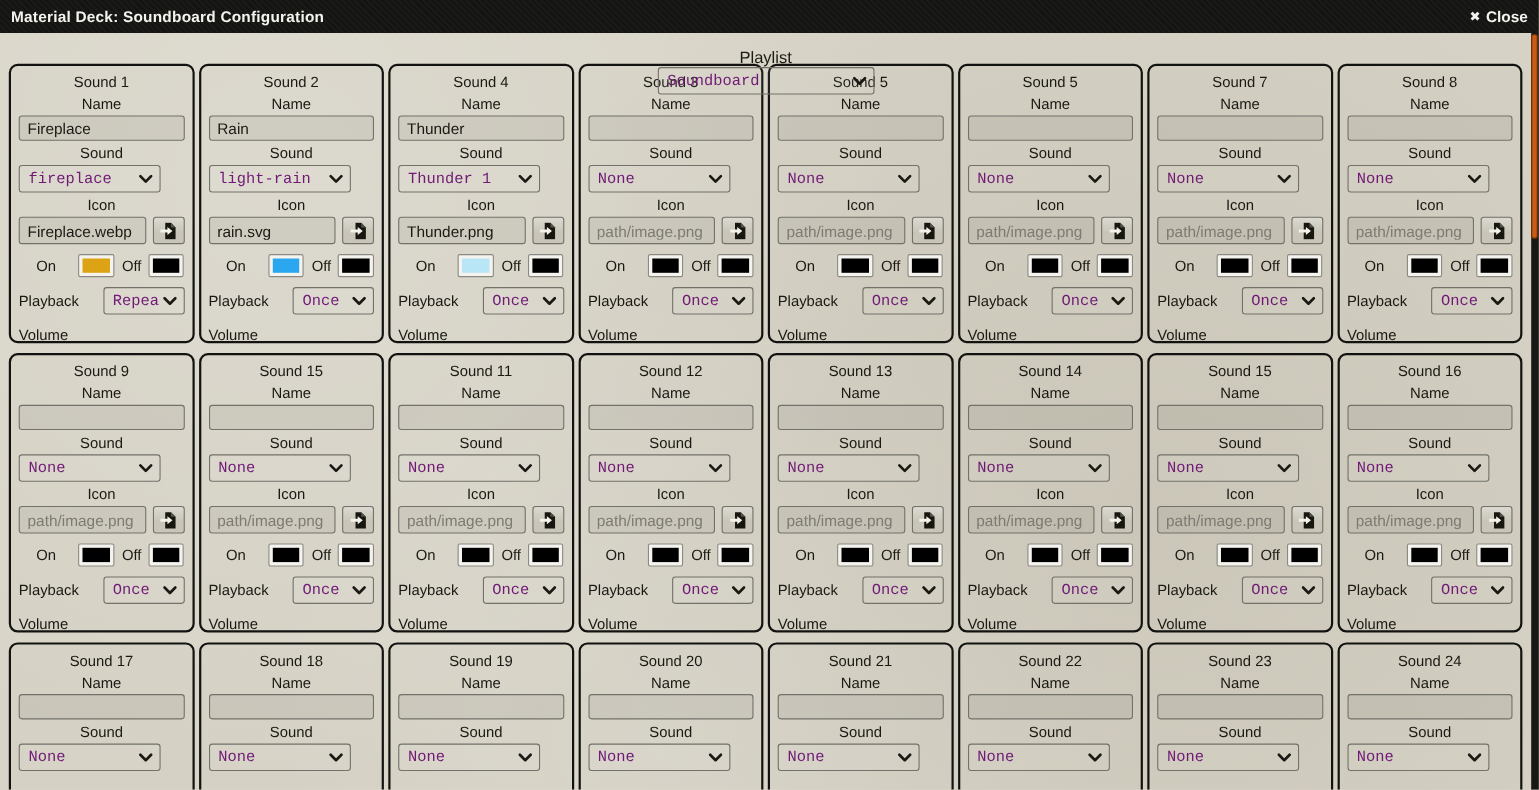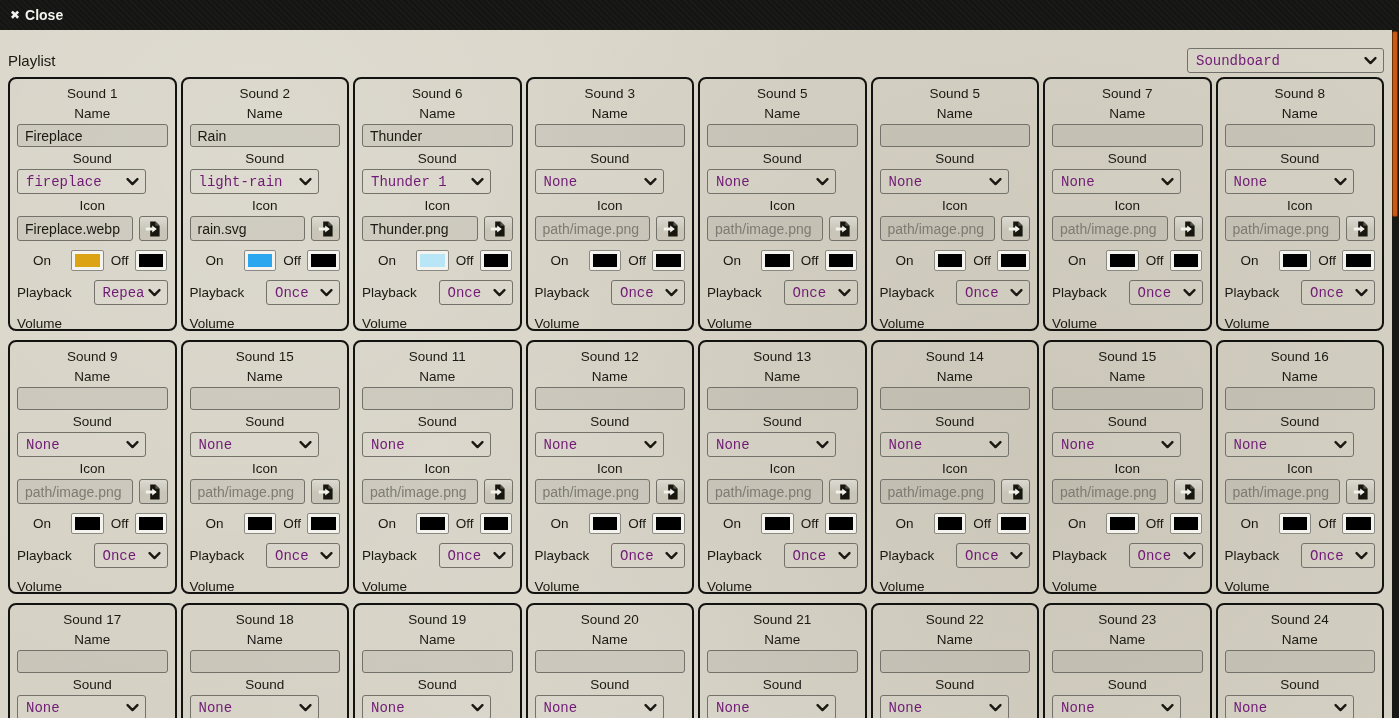--- a/index.html
+++ b/index.html
@@ -21,21 +21,21 @@
     background-image:repeating-linear-gradient(45deg, rgba(255,255,255,0.025) 0 2px, rgba(0,0,0,0) 2px 4px);
     display:flex; align-items:center; justify-content:space-between;
     padding:0 10px; color:#f4f3ee;
   }
   .titlebar .wtitle { font-size:14px; font-weight:bold; letter-spacing:0.2px; }
   .close-btn { display:flex; align-items:center; gap:5px; font-size:14px; font-weight:bold; cursor:pointer; }
   .close-btn .x { font-size:12px; line-height:1; }
 
   
   .content { height:688px; padding:0 15px 0 8px; overflow:hidden; }
-  .playlist-row { height:47px; display:flex; align-items:center; justify-content:space-between; padding-top:14px; }
+  .playlist-row { height:28px; display:flex; align-items:center; justify-content:space-between; padding-top:14px;flex-direction:column; }
   .playlist-row .plabel { font-size:15px; }
   .playlist-select-wrap { width:197px; }
 
   
   .select-wrap { position:relative; display:inline-block; }
   select {
     appearance:none; -webkit-appearance:none; -moz-appearance:none;
     width:100%; height:25px;
     background:rgba(255,255,255,0.06);
     border:1px solid #72716a; border-radius:3px;
@@ -115,20 +115,21 @@
   }
 
   
   .scrollbar-track { position:absolute; top:30px; right:0; bottom:0; width:7px; background:#1717150; background:#181815; }
   .scrollbar-thumb { position:absolute; top:1px; left:0; width:6px; height:186px; background:#c85c17; border:1px solid #6e2f02; border-radius:2px; }
 </style>
 </head>
 <body>
 
 <div class="titlebar">
+  <span class="wtitle">Material Deck: Soundboard Configuration</span>
   <span class="close-btn">
     <span class="x">✖</span>
     <span>Close</span>
   </span>
 </div>
 
 <div class="content">
   <div class="playlist-row">
     <span class="plabel">Playlist</span>
     <span class="select-wrap playlist-select-wrap">
@@ -256,21 +257,21 @@
               </svg>
         </span>
       </span>
     </div>
     <div class="volume-row">
       <span class="inline-label">Volume</span>
       <input type="range" min="0" max="100" value="50" style="">
     </div>
   </div>
       <div class="card">
-    <div class="card-title">Sound 6</div>
+    <div class="card-title">Sound 4</div>
     <div class="lbl-center field-label">Name</div>
     <input type="text" class="name-input" value="Thunder" style="">
     <div class="lbl-center field-label">Sound</div>
     <span class="select-wrap sound-select-wrap">
       <select>
         <option>Thunder 1</option>
       </select>
       <span class="chev">
         <svg width="13" height="9" viewBox="0 0 13 9">
               <path d="M1.6 1.6 L6.5 6.6 L11.4 1.6" fill="none" stroke="#1a1913" stroke-width="2.4" stroke-linecap="round" stroke-linejoin="round"></path>

